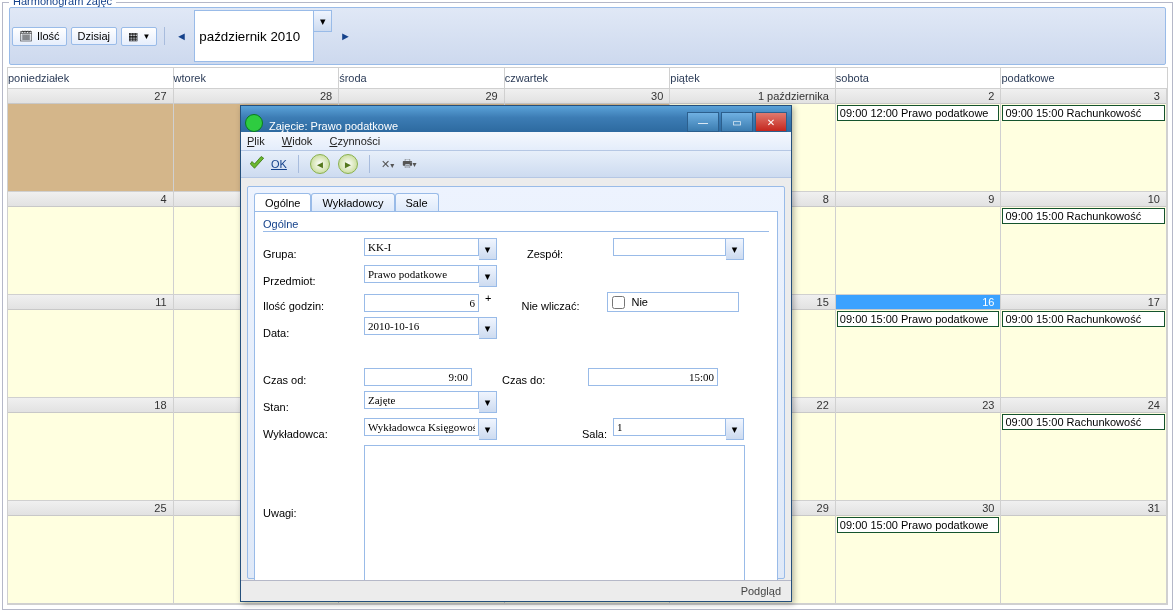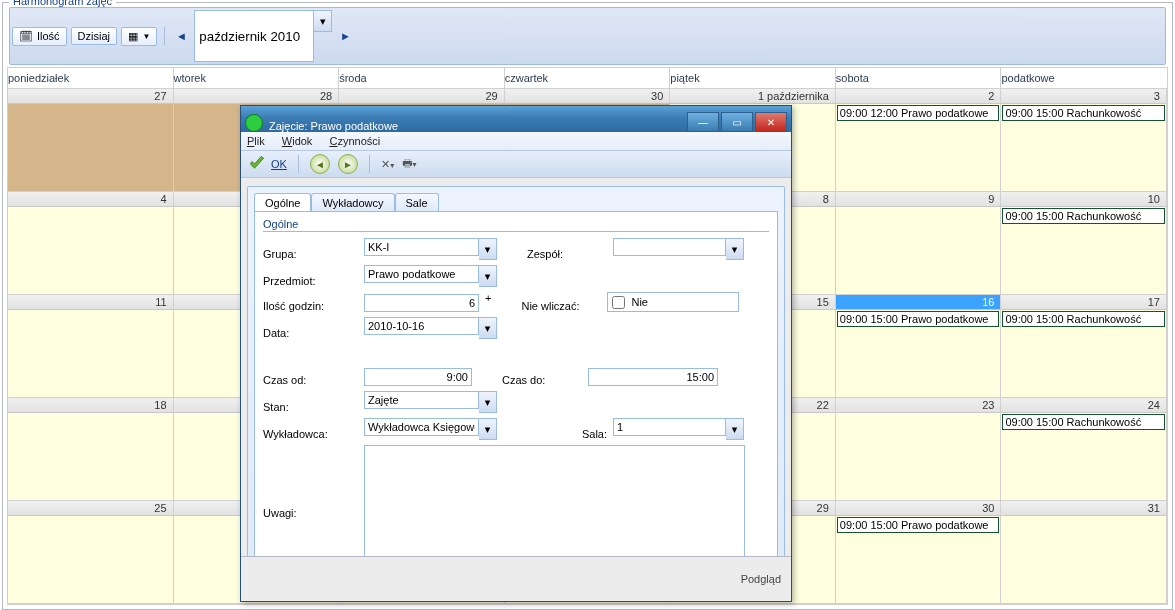--- a/index.html
+++ b/index.html
@@ -34,25 +34,25 @@
 .navdisc{width:18px;height:18px;border-radius:50%;background:radial-gradient(#fff,#b8d27e);border:1px solid #8ab14e;display:inline-flex;align-items:center;justify-content:center;color:#55781e;font-size:10px}
 .dlgbody{position:absolute;top:80px;bottom:22px;left:6px;right:6px;background:linear-gradient(#edf3fe,#dfe9f8);border:1px solid #99bbe8;border-radius:2px;padding:6px}
 .tabs{display:flex;gap:0;margin-bottom:-1px}
 .tab{padding:3px 10px;border:1px solid #99bbe8;background:linear-gradient(#f4f8ff,#dde9fa);border-bottom:none;border-radius:3px 3px 0 0}
 .tab.active{background:#fff}
 .tabpane{background:#fff;border:1px solid #99bbe8;height:calc(100% - 20px);padding:6px 8px;position:relative}
 .grouplabel{color:#15428b;border-bottom:1px solid #99bbe8;margin-bottom:6px;padding-bottom:1px}
 .row{display:flex;align-items:flex-end;margin-bottom:5px;gap:6px}
 .lab{width:95px}
 .lab2{width:80px;margin-left:24px}
-.fld{height:18px;border:1px solid #99bbe8;padding:1px 3px;background:#fff;font-family:Liberation Sans, sans-serif;font-size:11px;box-sizing:border-box}
+.fld{height:18px;border:1px solid #99bbe8;padding:1px 3px;background:#fff;font-family:Liberation Serif, serif;font-size:11px;box-sizing:border-box}
 .drop{position:relative;display:inline-flex}
 .drop .caret{width:17px;height:20px;background:linear-gradient(#f0f5fe,#cddbf0);border:1px solid #99bbe8;border-left:none;display:flex;align-items:center;justify-content:center}
 .txtarea{width:375px;height:130px;border:1px solid #99bbe8;resize:none;font-family:inherit}
-.statusbar{position:absolute;bottom:0;left:0;right:0;height:20px;border-top:1px solid #b5b8c8;display:flex;align-items:center;justify-content:flex-end;padding:12px 10px;background:#ececec;color:#444}
+.statusbar{position:absolute;bottom:0;left:0;right:0;height:20px;border-top:1px solid #b5b8c8;display:flex;align-items:center;justify-content:flex-end;padding:0 10px;background:#ececec;color:#444}
 .sep{width:1px;height:18px;background:#a8bcdd;margin:0 3px}
 </style>
 </head>
 <body>
 
 <div class="fieldset-border" style="height:600px">
   <span class="legend-cut">Harmonogram zajęć</span>
 
   <div class="toolbar">
     <span class="btn">

